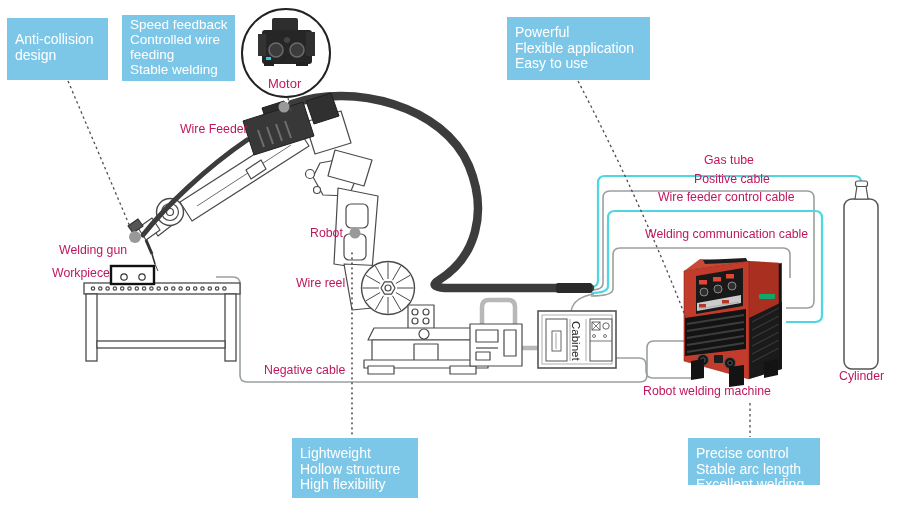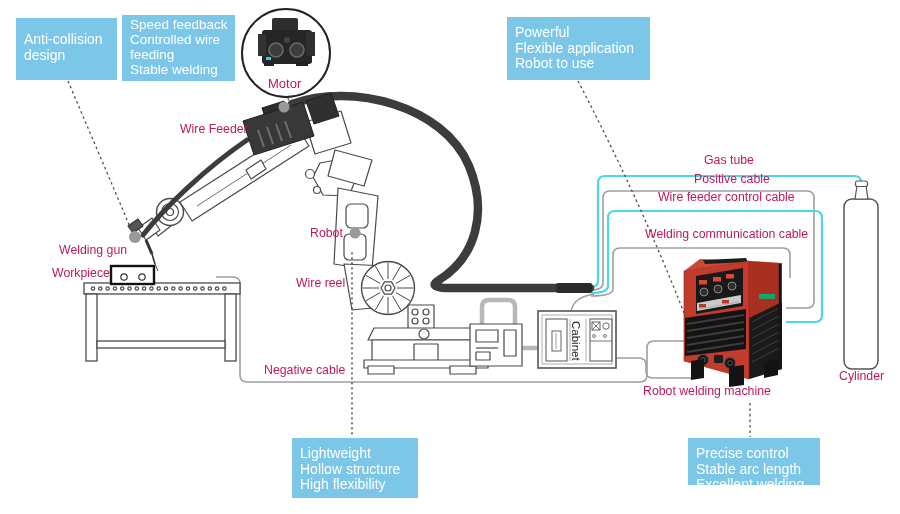--- a/index.html
+++ b/index.html
@@ -6,21 +6,21 @@
   .stage {
     position:relative; width:900px; height:514px; background:#ffffff;
     font-family:"Liberation Sans", sans-serif; overflow:hidden;
   }
   .art { position:absolute; left:0; top:0; }
   .callout {
     position:absolute; background:#7cc7e8; color:#ffffff;
     font-size:14px; line-height:1.12; padding:8px; box-sizing:border-box;
   }
   .callout div { white-space:nowrap; }
-  #co-anti     { left:7px;   top:18px;  width:101px; height:62px; padding-top:14px;margin-left:9px; }
+  #co-anti     { left:7px;   top:18px;  width:101px; height:62px; padding-top:14px; }
   #co-speed    { left:122px; top:15px;  width:113px; height:66px; padding:2px 8px; font-size:13.5px; }
   #co-powerful { left:507px; top:17px;  width:143px; height:63px; }
   #co-light    { left:292px; top:438px; width:126px; height:60px; }
   #co-precise  { left:688px; top:438px; width:132px; height:47px; }
   .lbl {
     position:absolute; color:#be185d; font-size:12.3px; white-space:nowrap;
   }
   #lb-motor      { left:268px; top:76px; font-size:13px; }
   #lb-wirefeeder { left:180px; top:122px; }
   #lb-robot      { left:310px; top:226px; }
@@ -251,21 +251,21 @@
 </div>
 <div class="callout" id="co-speed">
   <div>Speed feedback</div>
   <div>Controlled wire</div>
   <div>feeding</div>
   <div>Stable welding</div>
 </div>
 <div class="callout" id="co-powerful">
   <div>Powerful</div>
   <div>Flexible application</div>
-  <div>Robot to use</div>
+  <div>Easy to use</div>
 </div>
 <div class="callout" id="co-light">
   <div>Lightweight</div>
   <div>Hollow structure</div>
   <div>High flexibility</div>
 </div>
 <div class="callout" id="co-precise">
   <div>Precise control</div>
   <div>Stable arc length</div>
   <div>Excellent welding</div>

